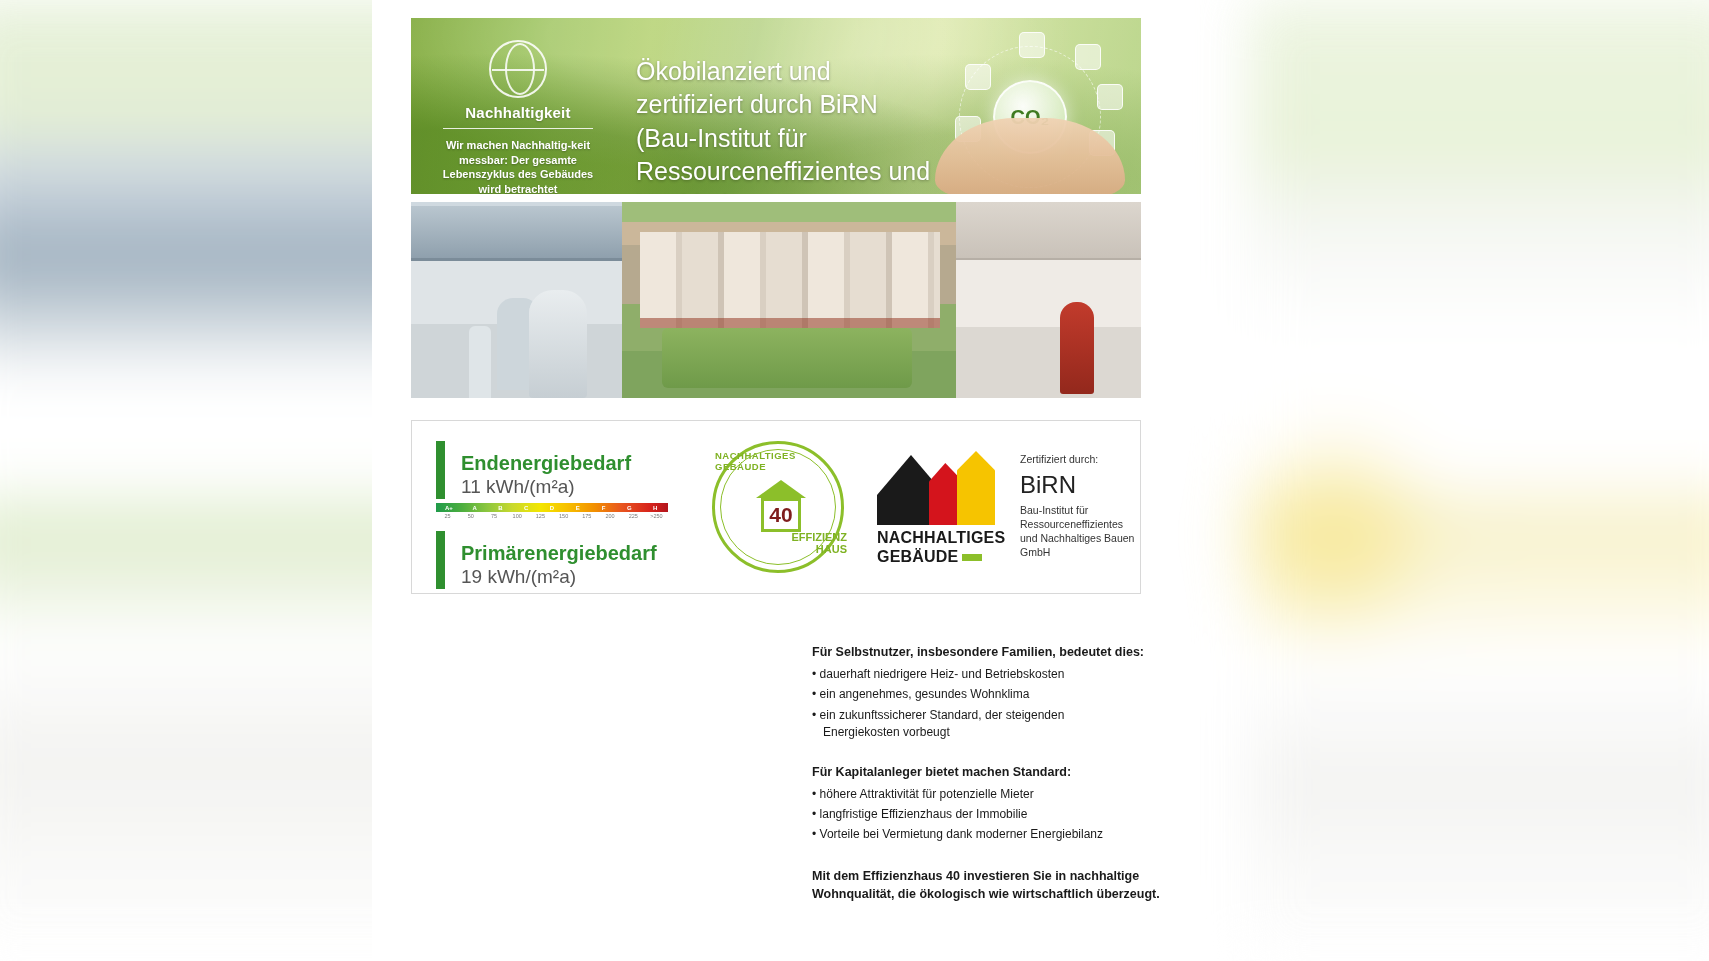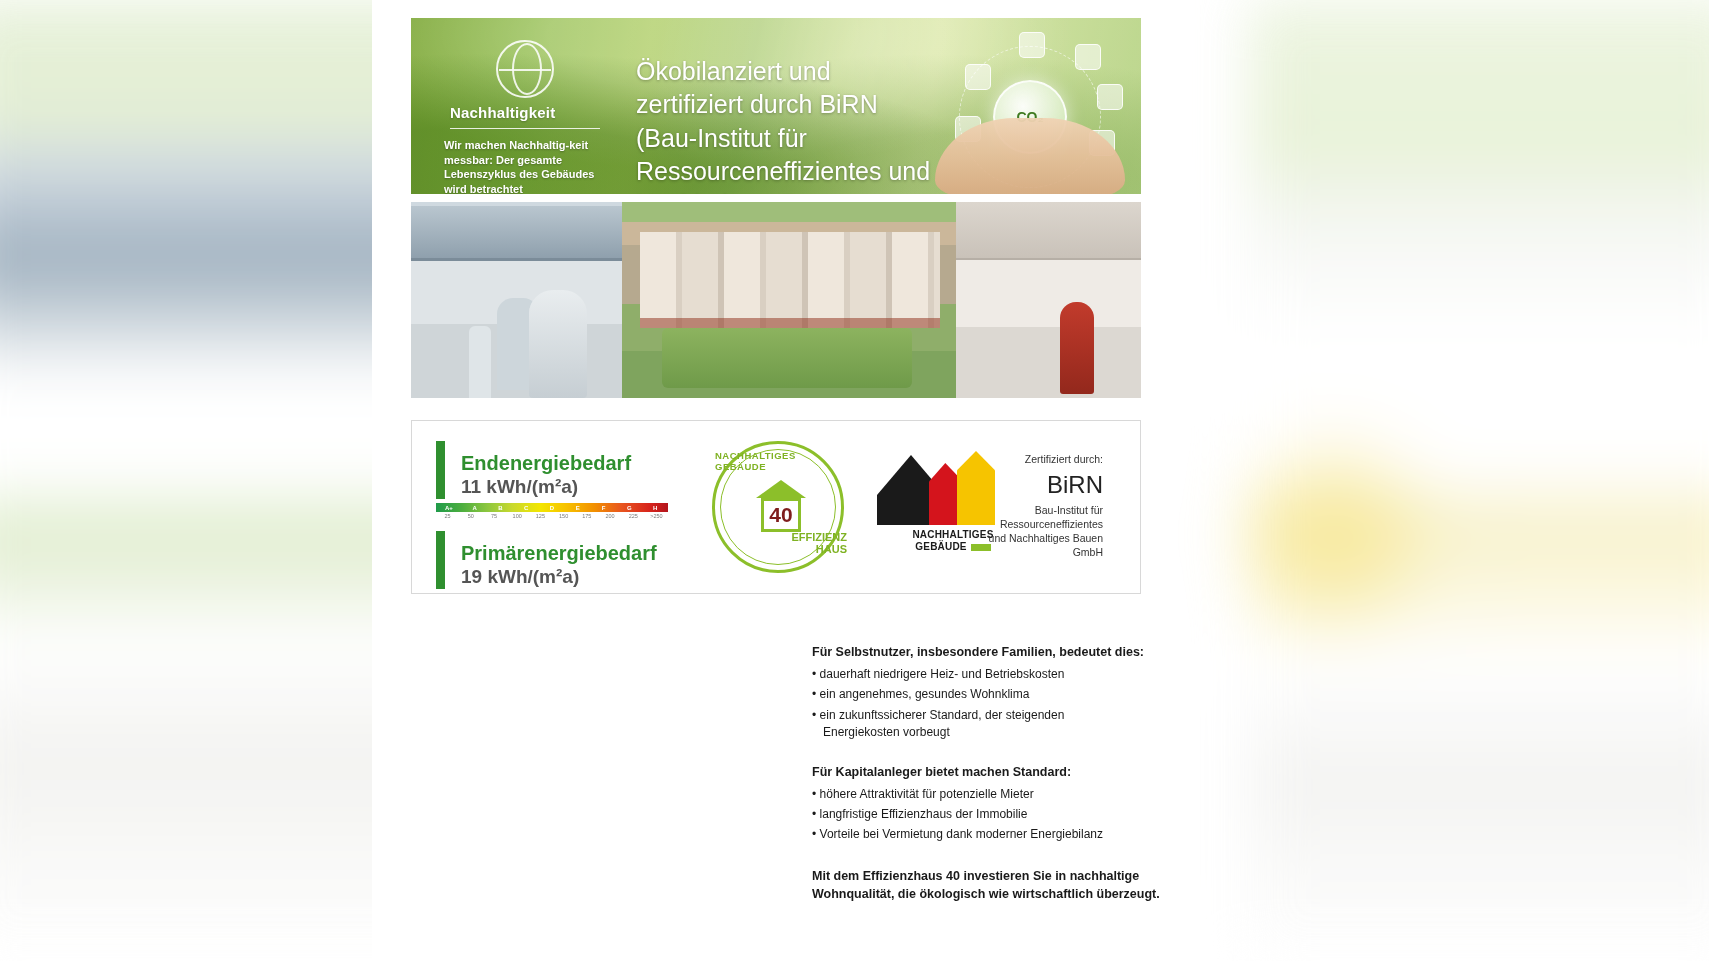--- a/index.html
+++ b/index.html
@@ -74,23 +74,24 @@
   .hero-leaf-overlay {
     position: absolute;
     inset: 0;
     background:
       radial-gradient(ellipse at 12% 90%, rgba(60,110,20,.45) 0 22%, rgba(60,110,20,0) 55%),
       radial-gradient(ellipse at 40% 10%, rgba(255,255,255,.28) 0 25%, rgba(255,255,255,0) 60%),
       radial-gradient(ellipse at 72% 92%, rgba(90,140,40,.35) 0 20%, rgba(90,140,40,0) 55%);
   }
   .hero-left {
     position: absolute;
-    left: 19px;
+    left: 12px;
     top: 16px;
     width: 190px;
+    text-align: center;
   }
   .globe-icon {
     margin: 6px auto 6px;
     width: 54px;
     height: 54px;
     border-radius: 50%;
     border: 2px solid rgba(255,255,255,.92);
     position: relative;
     opacity: .95;
   }
@@ -164,21 +165,21 @@
     width: 70px;
     height: 70px;
     border-radius: 50%;
     background: radial-gradient(circle at 40% 35%, rgba(255,255,255,.95), rgba(214,240,190,.65));
     border: 2px solid rgba(255,255,255,.85);
     box-shadow: 0 0 18px rgba(255,255,255,.6);
     display: flex;
     align-items: center;
     justify-content: center;
     color: #3f7a20;
-    font-size: 14px;
+    font-size: 20px;
     font-weight: bold;
   }
   .node {
     position: absolute;
     width: 24px;
     height: 24px;
     border-radius: 5px;
     background: rgba(255,255,255,.55);
     border: 1px solid rgba(255,255,255,.85);
   }
@@ -288,21 +289,21 @@
   .energy-label {
     font-size: 20px;
     font-weight: bold;
     color: #2f8f2f;
     line-height: 1.15;
   }
   .energy-value {
     font-size: 19px;
     color: #555555;
     line-height: 1.25;
-    font-weight: 700;
+    font-weight: 400;
   }
   .scale {
     position: relative;
     margin: 4px 0 6px 0;
     width: 232px;
     height: 20px;
   }
   .scale-bar {
     position: absolute;
     left: 0; top: 0;
@@ -436,45 +437,45 @@
   }
   .logo-yellow {
     position: absolute;
     left: 80px; top: 2px;
     width: 38px; height: 74px;
     background: #f6c400;
     clip-path: polygon(0 26%, 50% 0, 100% 26%, 100% 100%, 0 100%);
   }
   .logo-text {
     position: absolute;
-    left: 16px; top: 80px;
+    left: 0; top: 80px;
     width: 120px;
-    text-align: center;
-    font-size: 10px;
+    text-align: left;
+    font-size: 16px;
     font-weight: bold;
     color: #1a1a1a;
     line-height: 1.18;
     letter-spacing: .2px;
   }
   .logo-dash {
     display: inline-block;
     width: 20px;
     height: 7px;
     background: #8cbf2a;
     vertical-align: middle;
     margin-left: 4px;
   }
 
   
   .cert-by {
     position: absolute;
-    left: 573px;
+    left: 608px;
     top: 32px;
     width: 118px;
-    text-align: right;
+    text-align: left;
     color: #333;
   }
   .cert-by-head { font-size: 10.5px; }
   .cert-by-name { font-size: 24px; margin: 6px 0 5px; color: #222; }
   .cert-by-desc { font-size: 10.5px; line-height: 1.32; }
 
   
   .body-text {
     position: absolute;
     left: 440px;

